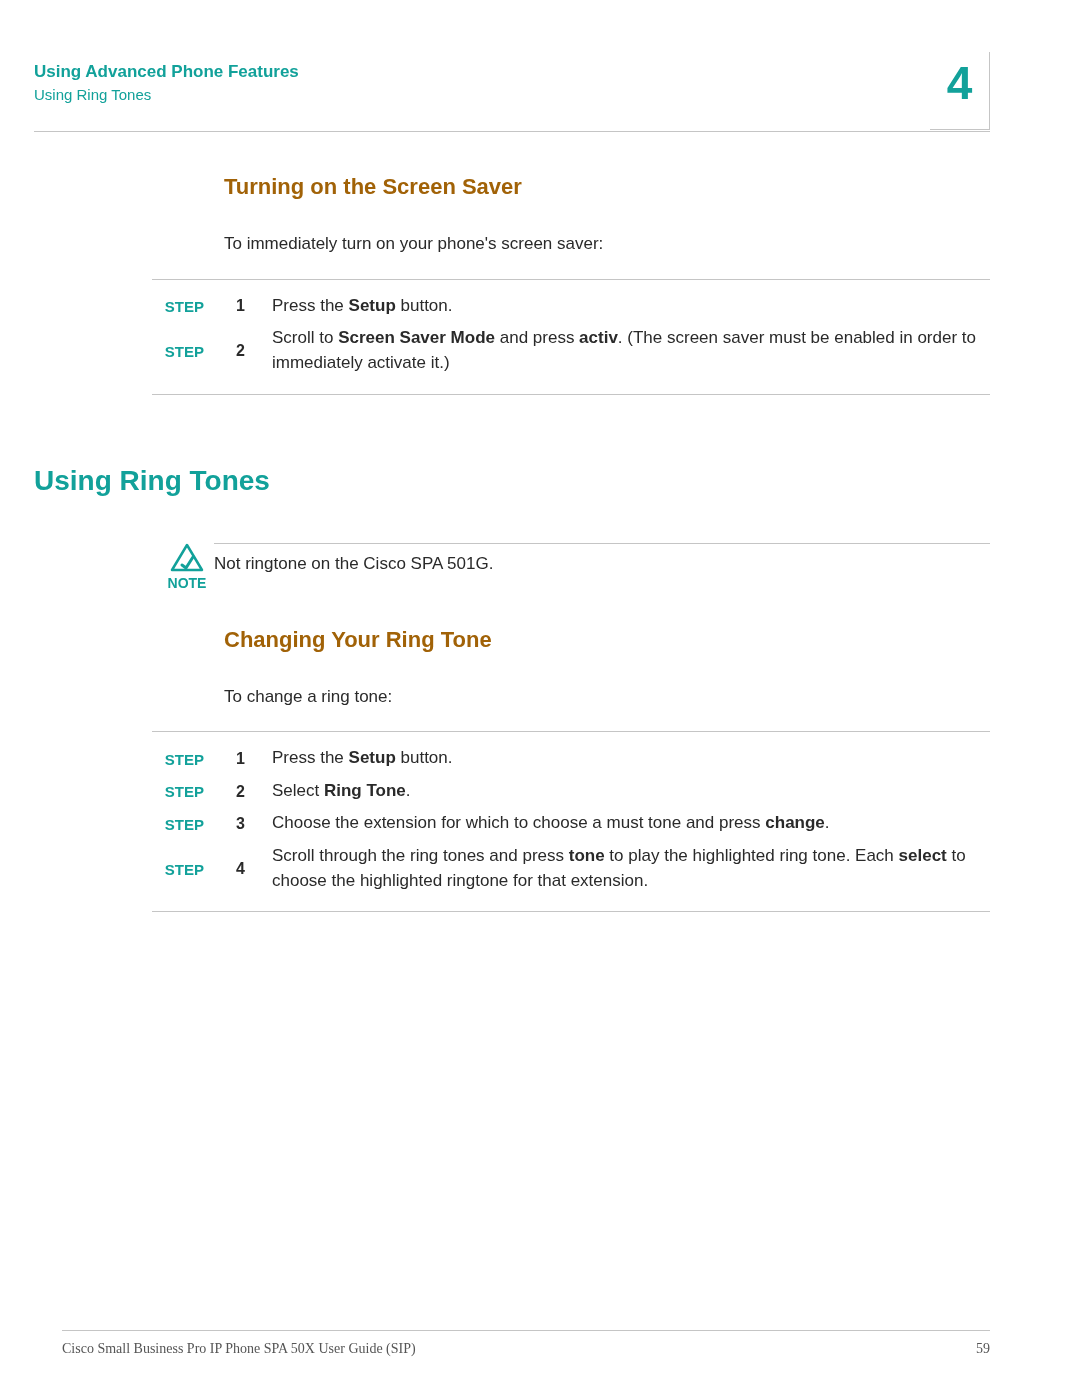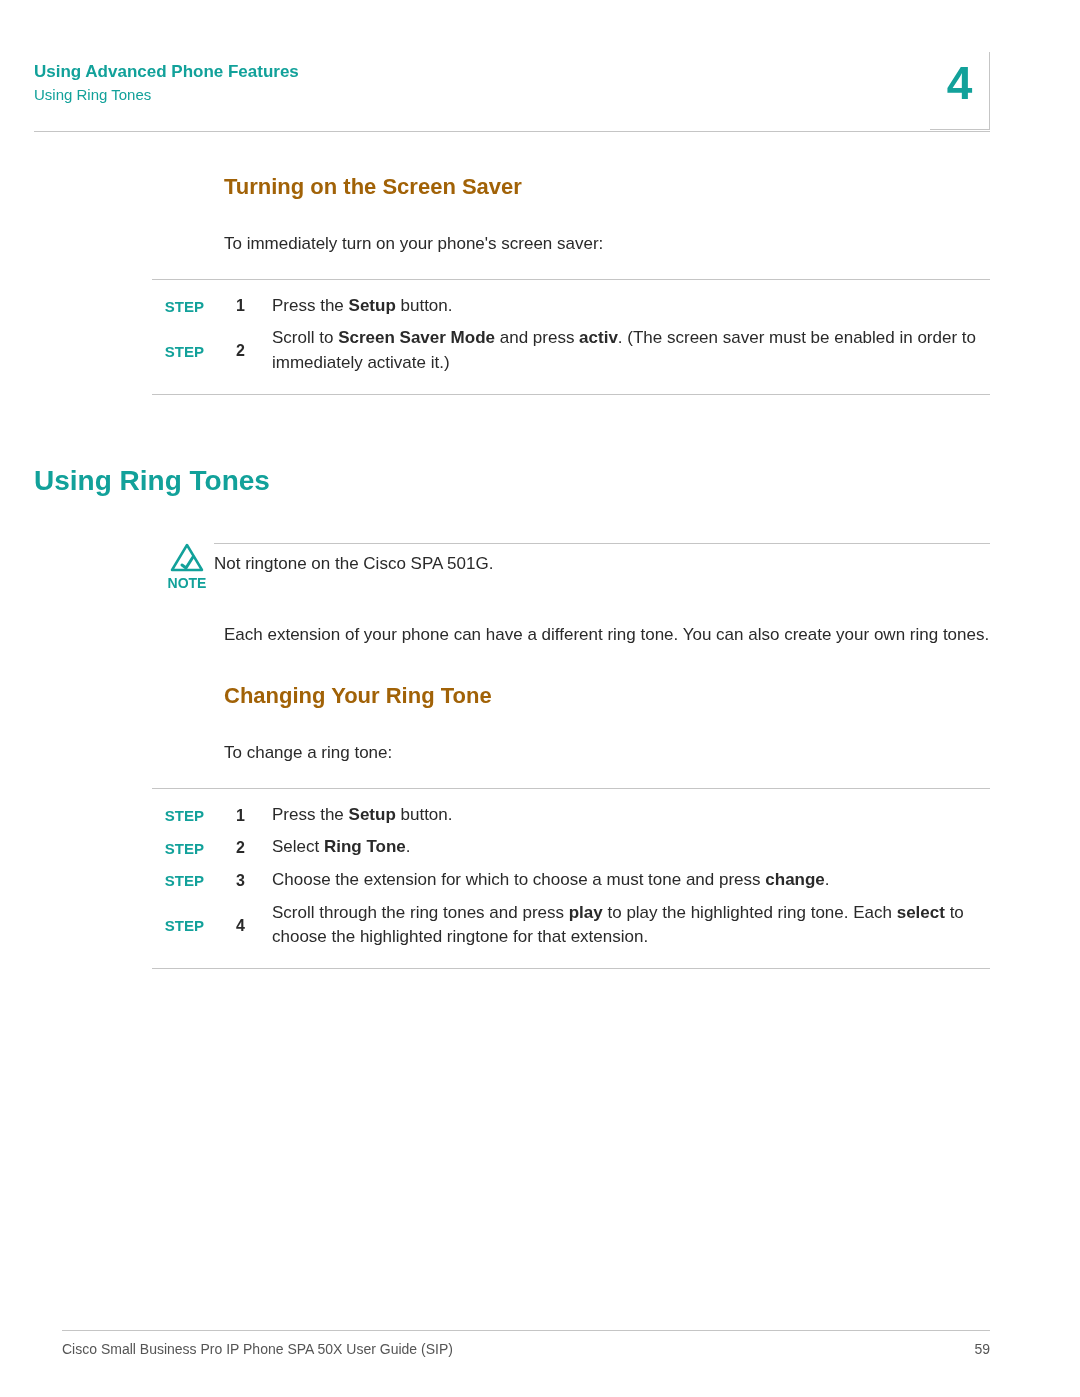--- a/index.html
+++ b/index.html
@@ -153,20 +153,21 @@
     .footer-hr {
       border: none;
       border-top: 1px solid #c5c5c5;
       margin-bottom: 10px;
     }
     .footer-row {
       display: flex;
       justify-content: space-between;
       font-size: 14px;
       color: #555;
+      font-family: Liberation Serif, serif;
     }
   </style>
 </head>
 <body>
 
 <div class="page">
 
   <div class="header-row">
     <div class="header-title">Using Advanced Phone Features</div>
     <div class="header-sub">Using Ring Tones</div>
@@ -211,21 +212,20 @@
           </svg>
         </div>
         <div class="note-label">NOTE</div>
       </div>
       <div class="note-right">
         <hr class="note-hr">
         <div class="note-text">Not ringtone on the Cisco SPA 501G.</div>
       </div>
     </div>
 
-    <div class="body-text">Each extension of your phone can have a different ring tone. You can also create your own ring tones.</div>
 
     <div class="h2-teal" style="margin-top:36px;">Changing Your Ring Tone</div>
     <div class="body-text">To change a ring tone:</div>
 
     <div class="step-block">
       <hr class="step-hr">
       <div class="step-row">
         <span class="step-label">STEP</span>
         <span class="step-num">1</span>
         <span class="step-text"><span>Press the </span><b>Setup</b><span> button.</span></span>
@@ -236,21 +236,21 @@
         <span class="step-text"><span>Select </span><b>Ring Tone</b><span>.</span></span>
       </div>
       <div class="step-row">
         <span class="step-label">STEP</span>
         <span class="step-num">3</span>
         <span class="step-text"><span>Choose the extension for which to choose a must tone and press </span><b>change</b><span>.</span></span>
       </div>
       <div class="step-row">
         <span class="step-label">STEP</span>
         <span class="step-num">4</span>
-        <span class="step-text"><span>Scroll through the ring tones and press </span><b>play</b><span> to play the highlighted ring tone. Each </span><b>select</b><span> to choose the highlighted ringtone for that extension.</span></span>
+        <span class="step-text"><span>Scroll through the ring tones and press </span><b>tone</b><span> to play the highlighted ring tone. Each </span><b>select</b><span> to choose the highlighted ringtone for that extension.</span></span>
       </div>
       <hr class="step-hr-end">
     </div>
   </div>
 
   <div class="footer">
     <hr class="footer-hr">
     <div class="footer-row">
       <span>Cisco Small Business Pro IP Phone SPA 50X User Guide (SIP)</span>
       <span>59</span>

